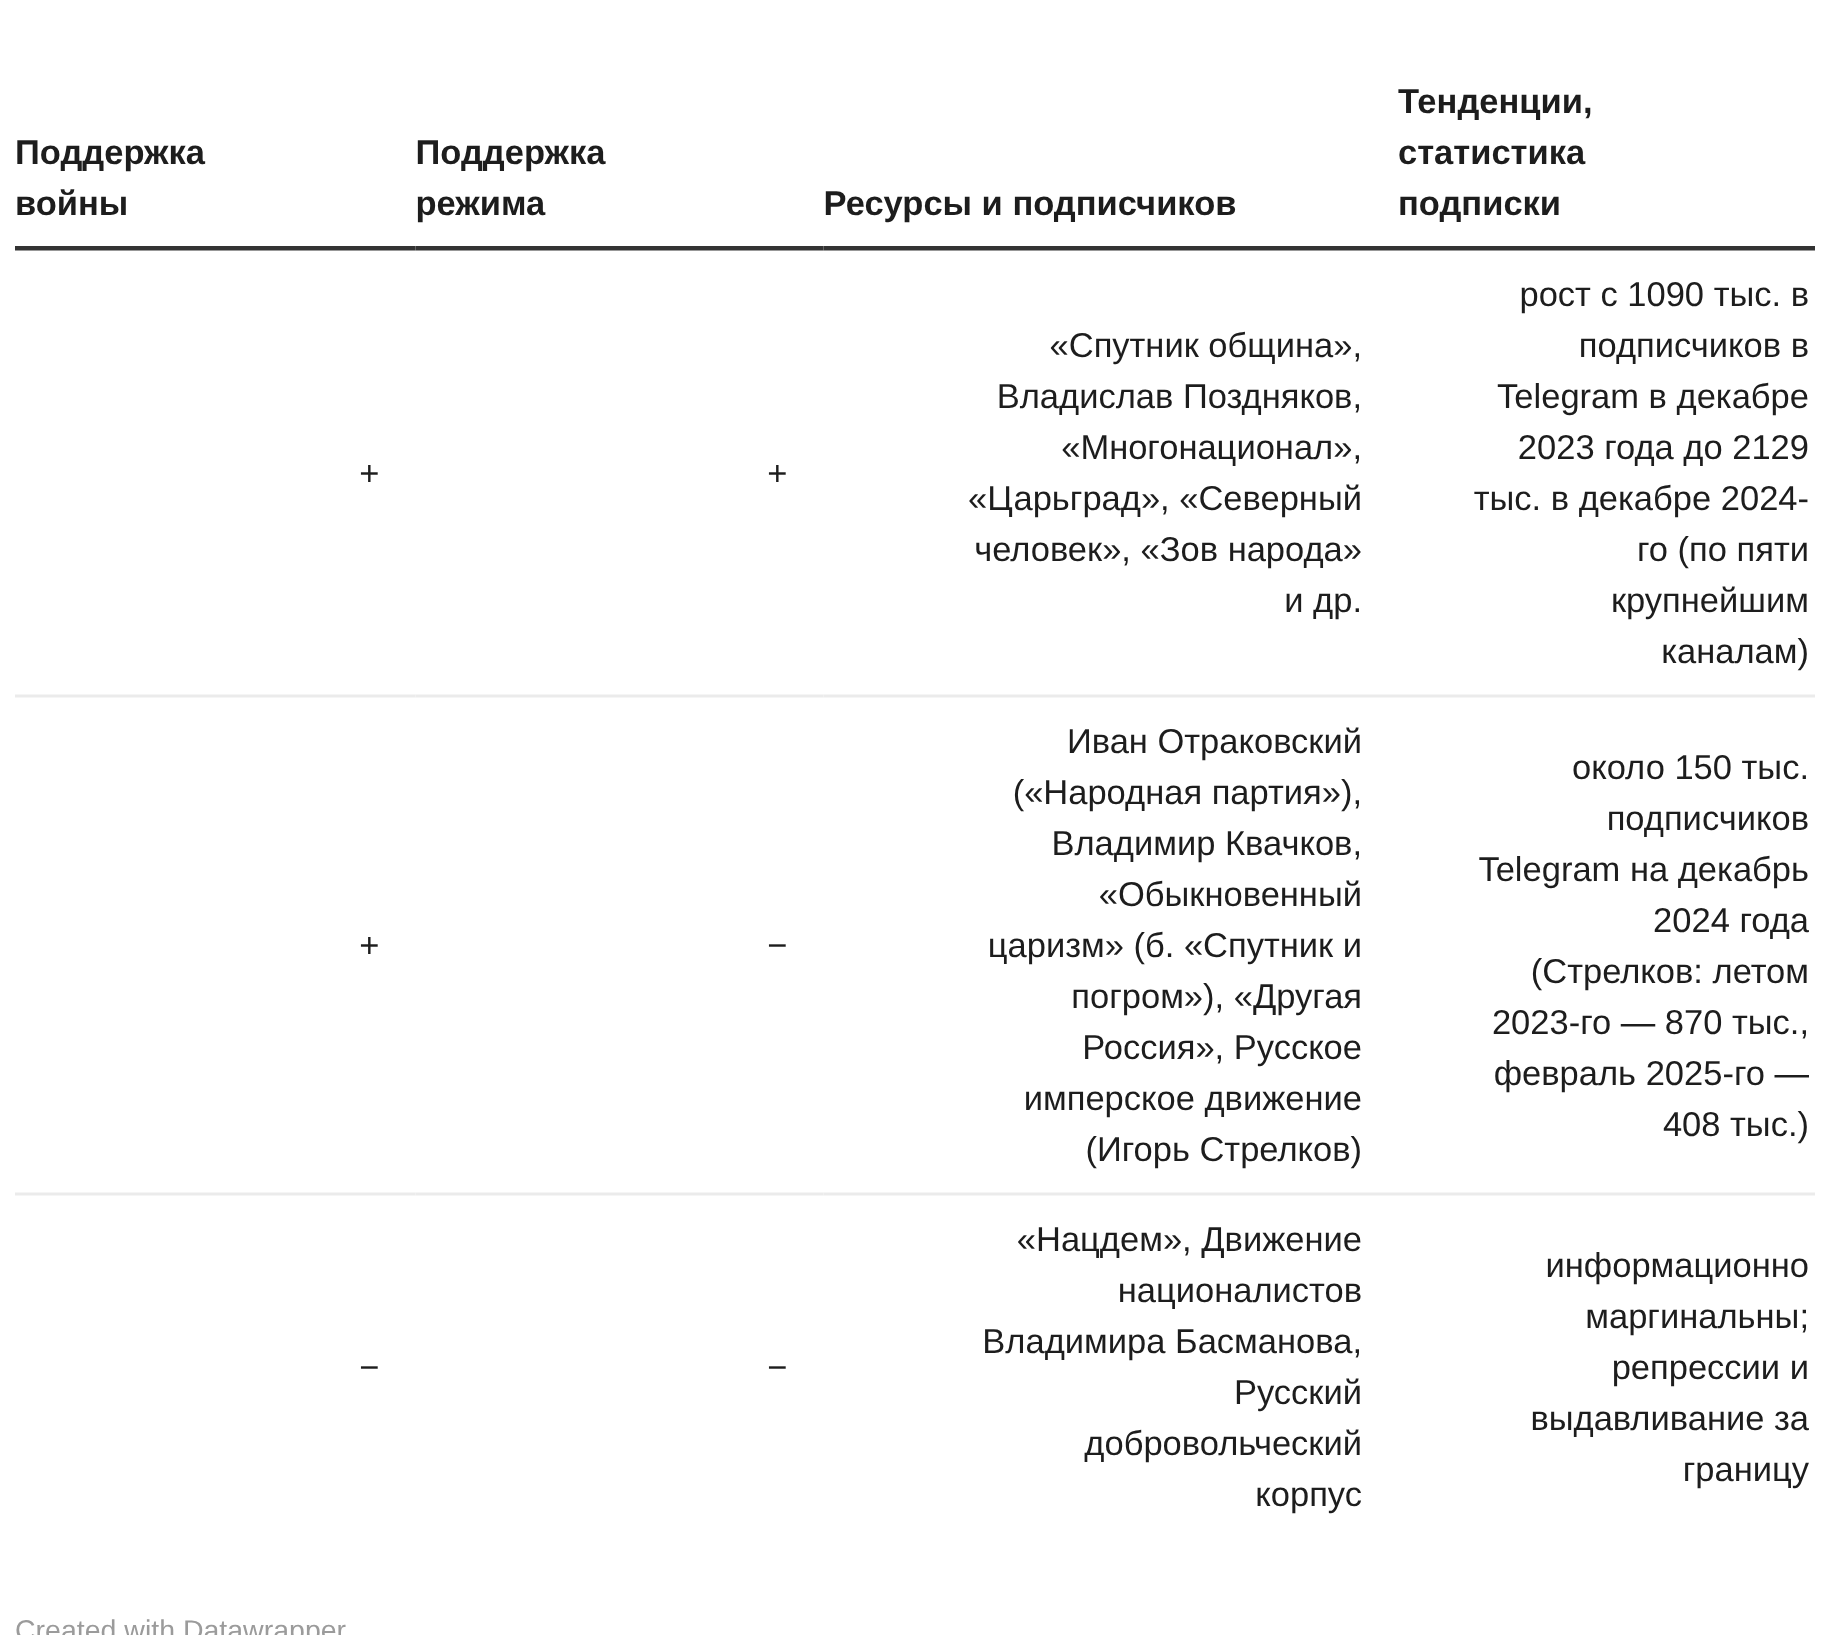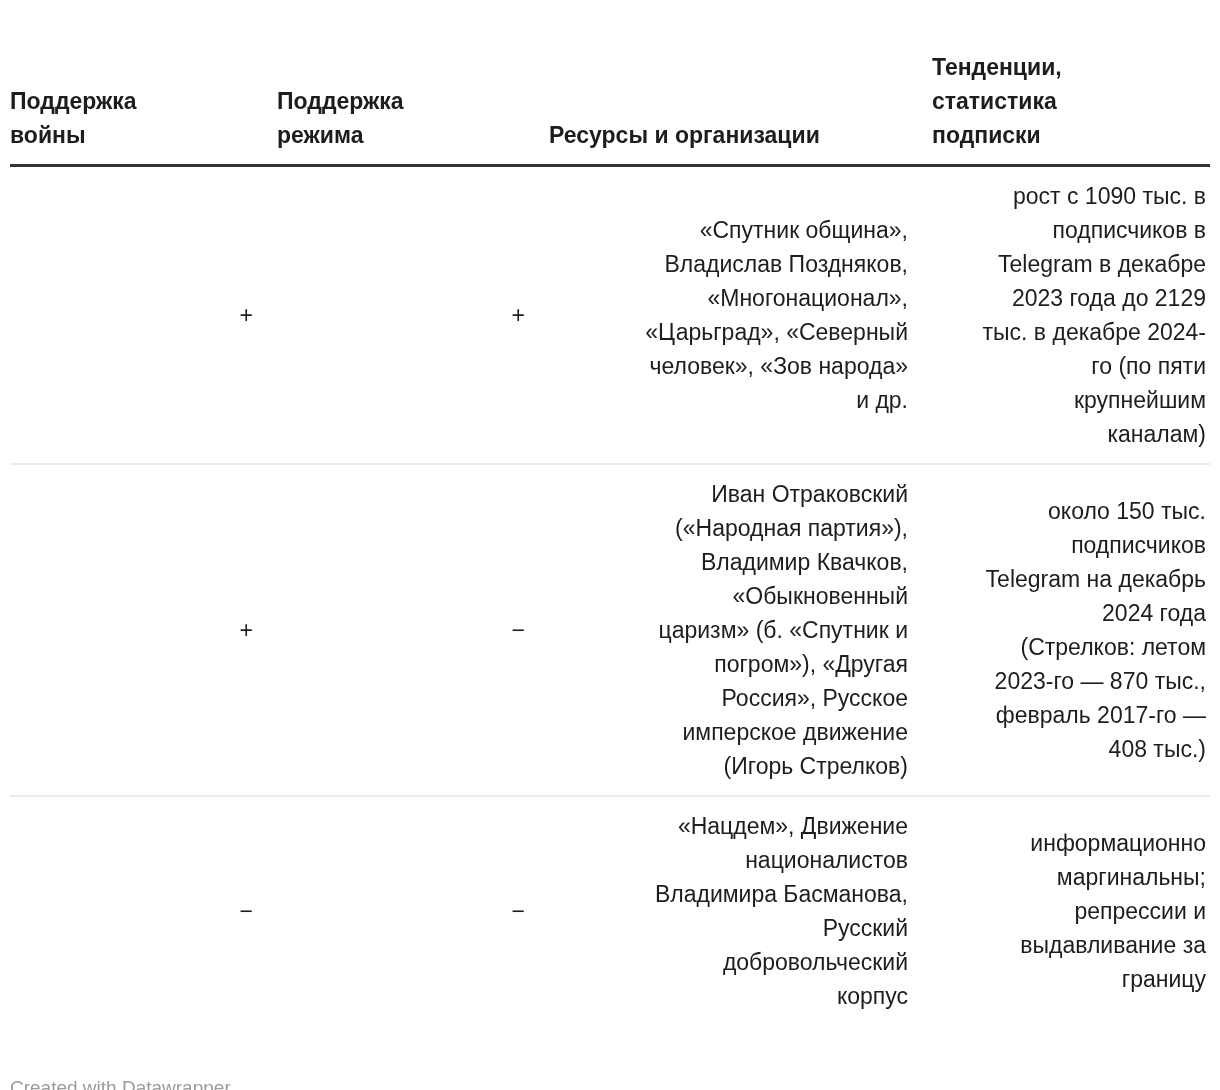--- a/index.html
+++ b/index.html
@@ -78,21 +78,21 @@
       <col style="width:272px">
       <col style="width:383px">
       <col style="width:278px">
     </colgroup>
     <thead>
       <tr>
         <th>Поддержка
 войны</th>
         <th>Поддержка
 режима</th>
-        <th>Ресурсы и организации</th>
+        <th>Ресурсы и подписчиков</th>
         <th>Тенденции,
 статистика
 подписки</th>
       </tr>
     </thead>
     <tbody>
       <tr>
         <td class="sym">+</td>
         <td class="sym">+</td>
         <td>«Спутник община»,
@@ -121,21 +121,21 @@
 погром»), «Другая
 Россия», Русское
 имперское движение
 (Игорь Стрелков)</td>
         <td>около 150 тыс.
 подписчиков
 Telegram на декабрь
 2024 года
 (Стрелков: летом
 2023-го — 870 тыс.,
-февраль 2017-го —
+февраль 2025-го —
 408 тыс.)</td>
       </tr>
       <tr>
         <td class="sym">−</td>
         <td class="sym">−</td>
         <td>«Нацдем», Движение
 националистов
 Владимира Басманова,
 Русский
 добровольческий

